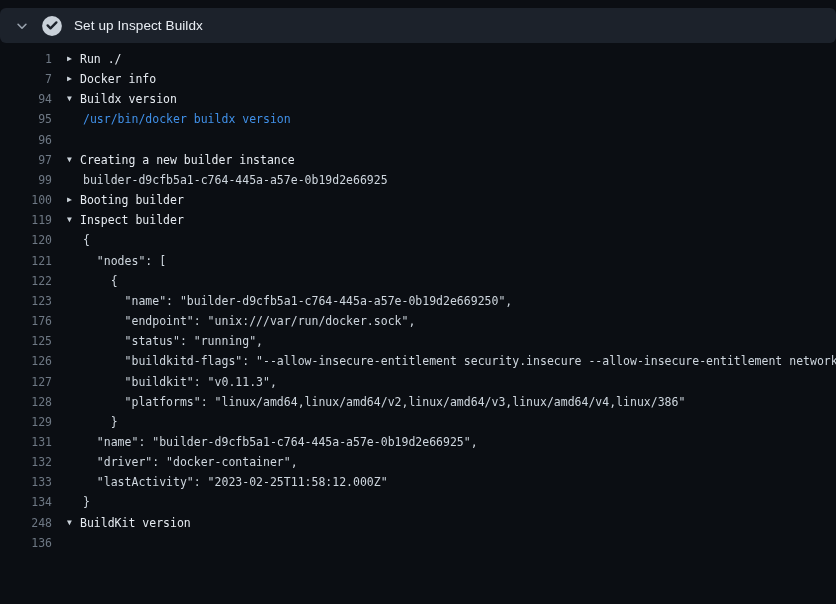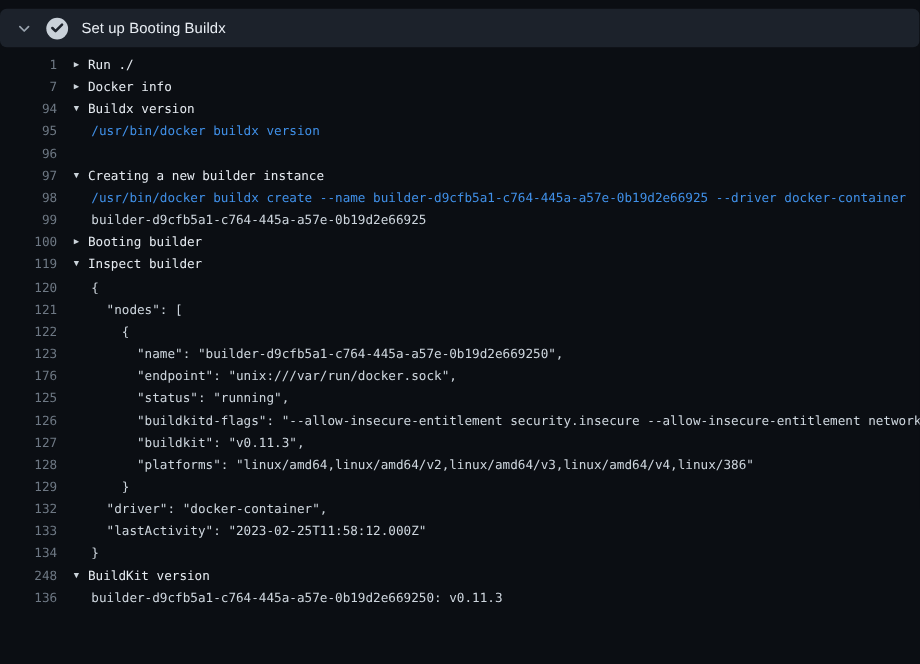--- a/index.html
+++ b/index.html
@@ -65,21 +65,21 @@
     <svg width="14" height="14" viewBox="0 0 16 16">
       <path d="M3.5 6 L8 10.5 L12.5 6" stroke="#9aa4af" stroke-width="1.8" fill="none" stroke-linecap="round" stroke-linejoin="round"></path>
     </svg>
   </span>
   <span class="status">
     <svg width="22" height="22" viewBox="0 0 16 16">
       <circle cx="8" cy="8" r="7.2" fill="#c9d1d9"></circle>
       <path d="M11.2 5.4 L6.9 9.7 L4.8 7.6" stroke="#1c222b" stroke-width="1.7" fill="none" stroke-linecap="round" stroke-linejoin="round"></path>
     </svg>
   </span>
-  <span class="step-title">Set up Booting Buildx</span>
+  <span class="step-title">Set up Inspect Buildx</span>
 </div>
 
 <div class="log">
     <div class="row group-collapsed">
     <span class="gutter">1</span>
     <span class="arrow">▶</span>
     <span class="log-text">Run ./</span>
   </div>
     <div class="row group-collapsed">
     <span class="gutter">7</span>
@@ -98,25 +98,20 @@
   </div>
     <div class="row out">
     <span class="gutter">96</span>
     
   </div>
     <div class="row group-expanded">
     <span class="gutter">97</span>
     <span class="arrow">▼</span>
     <span class="log-text">Creating a new builder instance</span>
   </div>
-    <div class="row cmd">
-    <span class="gutter">98</span>
-    
-    <span class="log-text">/usr/bin/docker buildx create --name builder-d9cfb5a1-c764-445a-a57e-0b19d2e66925 --driver docker-container</span>
-  </div>
     <div class="row out">
     <span class="gutter">99</span>
     
     <span class="log-text">builder-d9cfb5a1-c764-445a-a57e-0b19d2e66925</span>
   </div>
     <div class="row group-collapsed">
     <span class="gutter">100</span>
     <span class="arrow">▶</span>
     <span class="log-text">Booting builder</span>
   </div>
@@ -169,20 +164,25 @@
     <span class="gutter">128</span>
     
     <span class="log-text">      "platforms": "linux/amd64,linux/amd64/v2,linux/amd64/v3,linux/amd64/v4,linux/386"</span>
   </div>
     <div class="row out">
     <span class="gutter">129</span>
     
     <span class="log-text">    }</span>
   </div>
     <div class="row out">
+    <span class="gutter">131</span>
+    
+    <span class="log-text">  "name": "builder-d9cfb5a1-c764-445a-a57e-0b19d2e66925",</span>
+  </div>
+    <div class="row out">
     <span class="gutter">132</span>
     
     <span class="log-text">  "driver": "docker-container",</span>
   </div>
     <div class="row out">
     <span class="gutter">133</span>
     
     <span class="log-text">  "lastActivity": "2023-02-25T11:58:12.000Z"</span>
   </div>
     <div class="row out">
@@ -191,15 +191,14 @@
     <span class="log-text">}</span>
   </div>
     <div class="row group-expanded">
     <span class="gutter">248</span>
     <span class="arrow">▼</span>
     <span class="log-text">BuildKit version</span>
   </div>
     <div class="row out">
     <span class="gutter">136</span>
     
-    <span class="log-text">builder-d9cfb5a1-c764-445a-a57e-0b19d2e669250: v0.11.3</span>
   </div>
   </div>
 
 </body></html>

